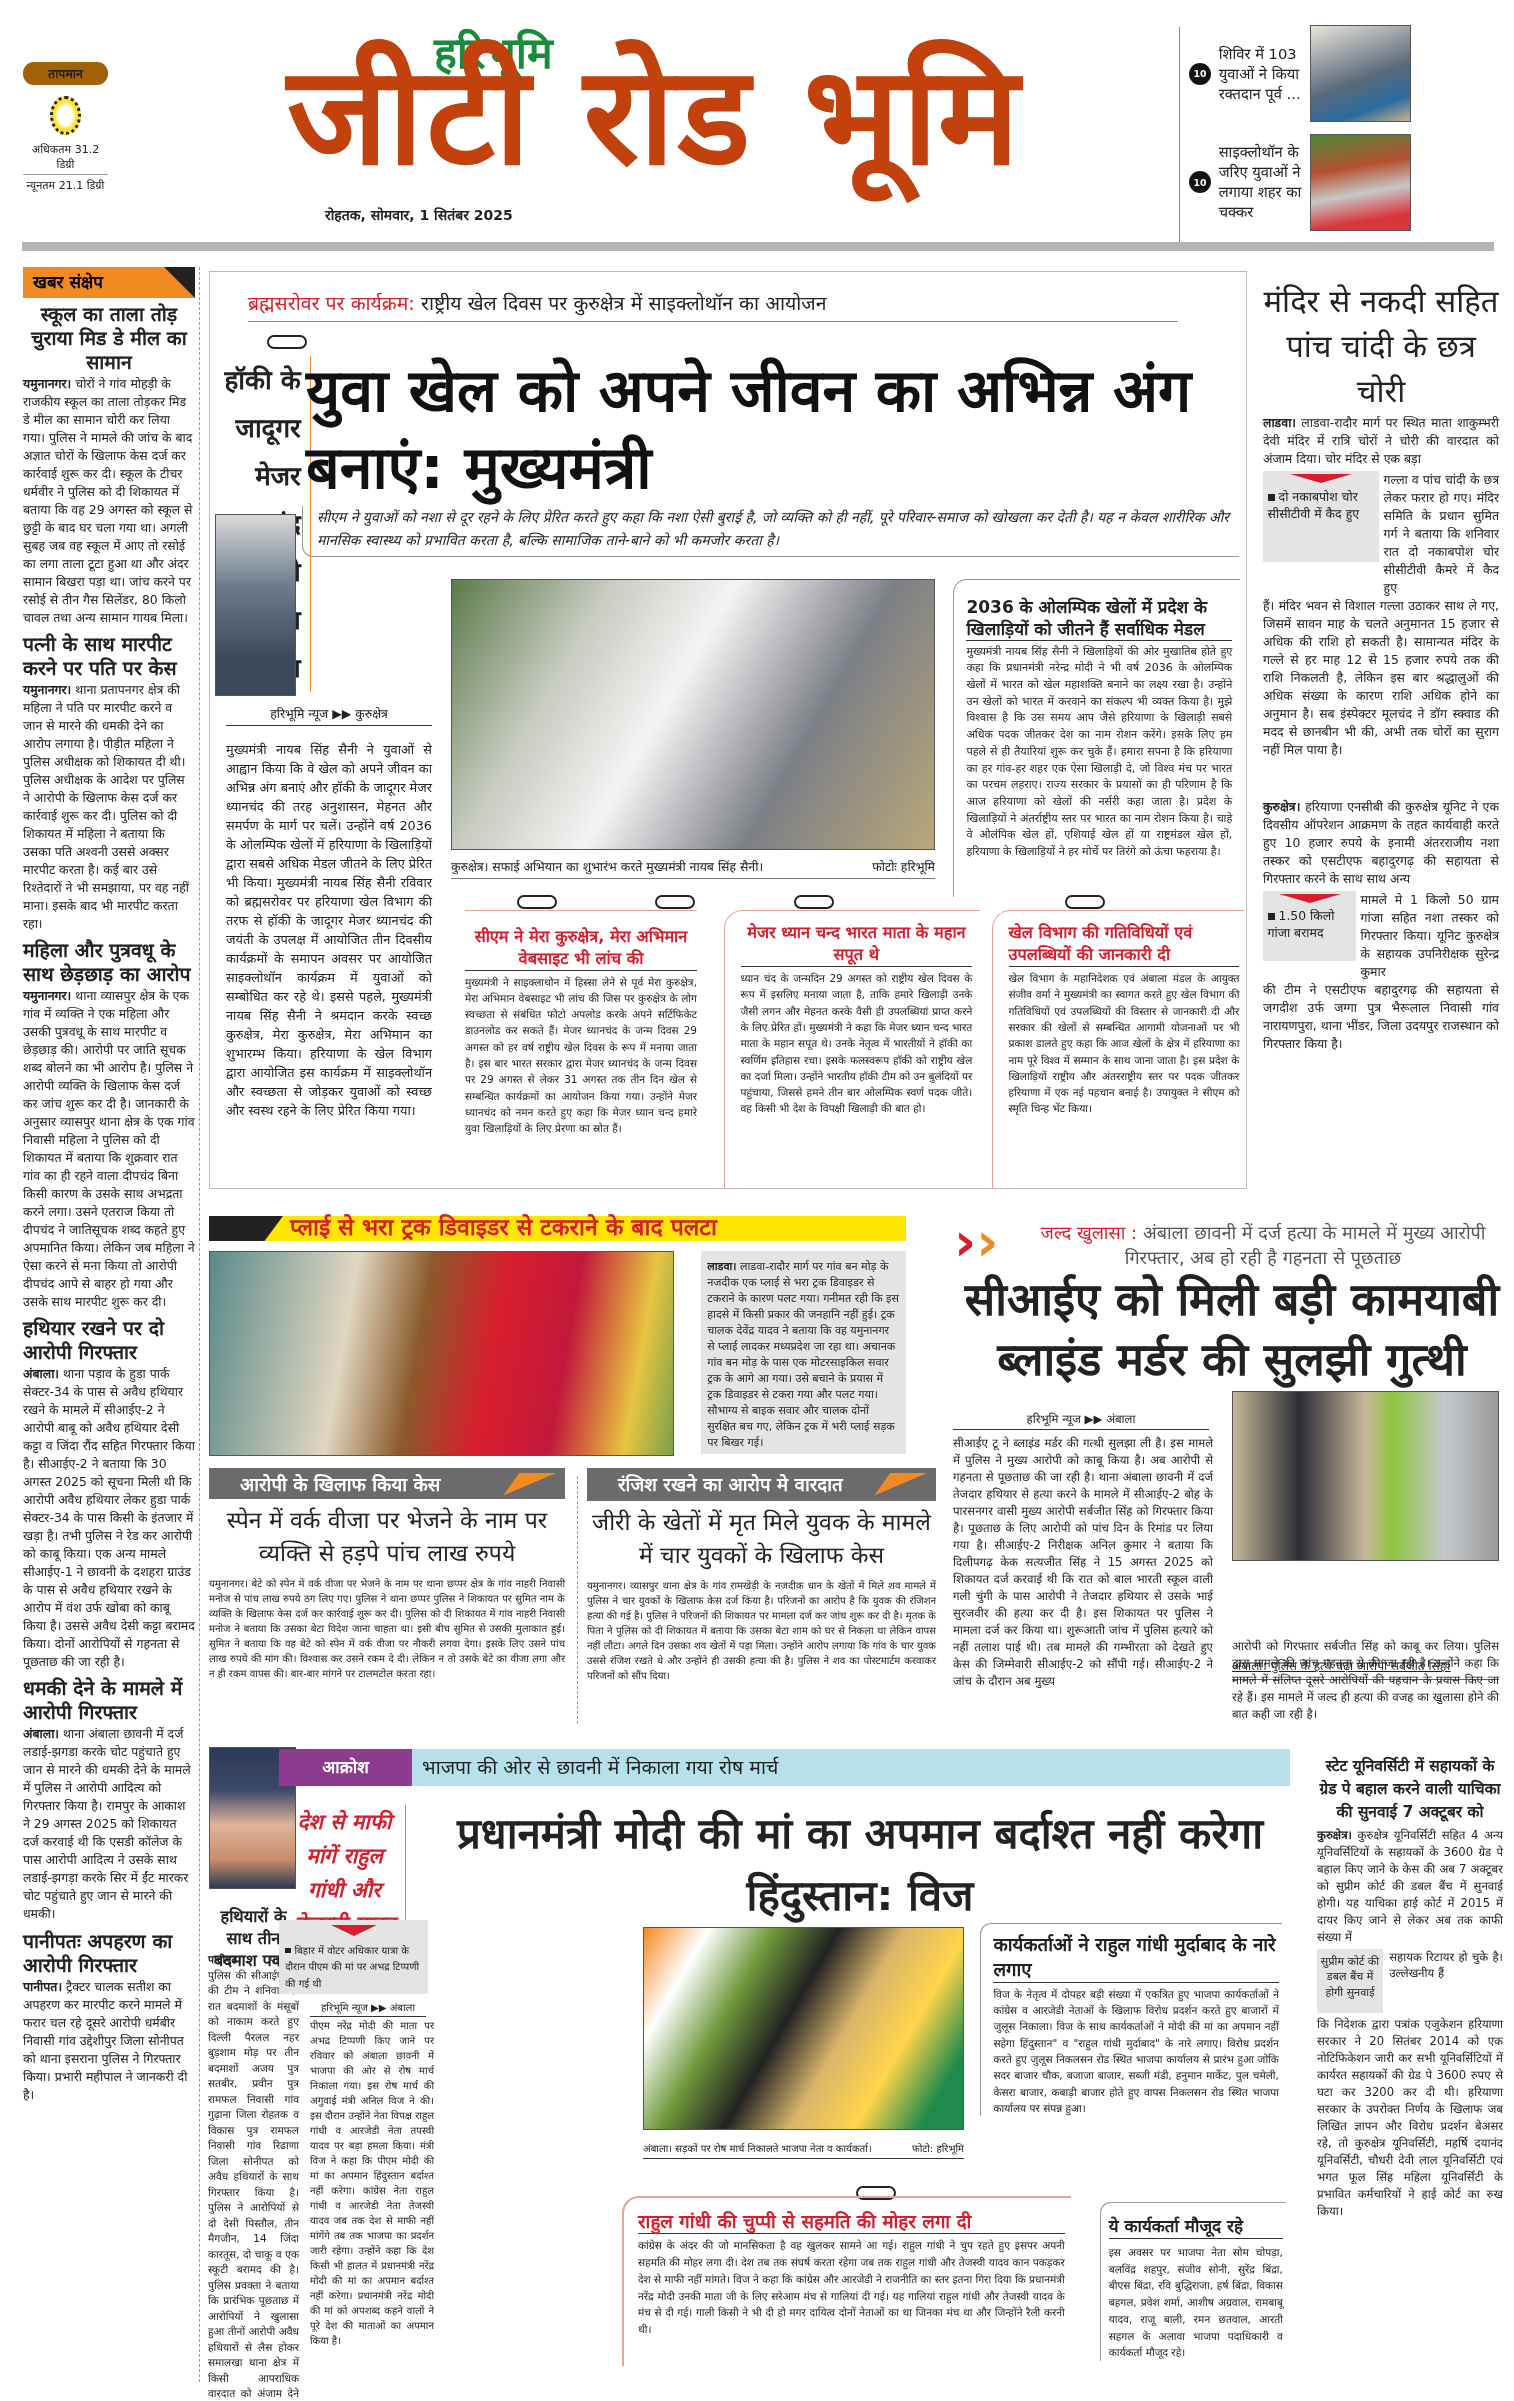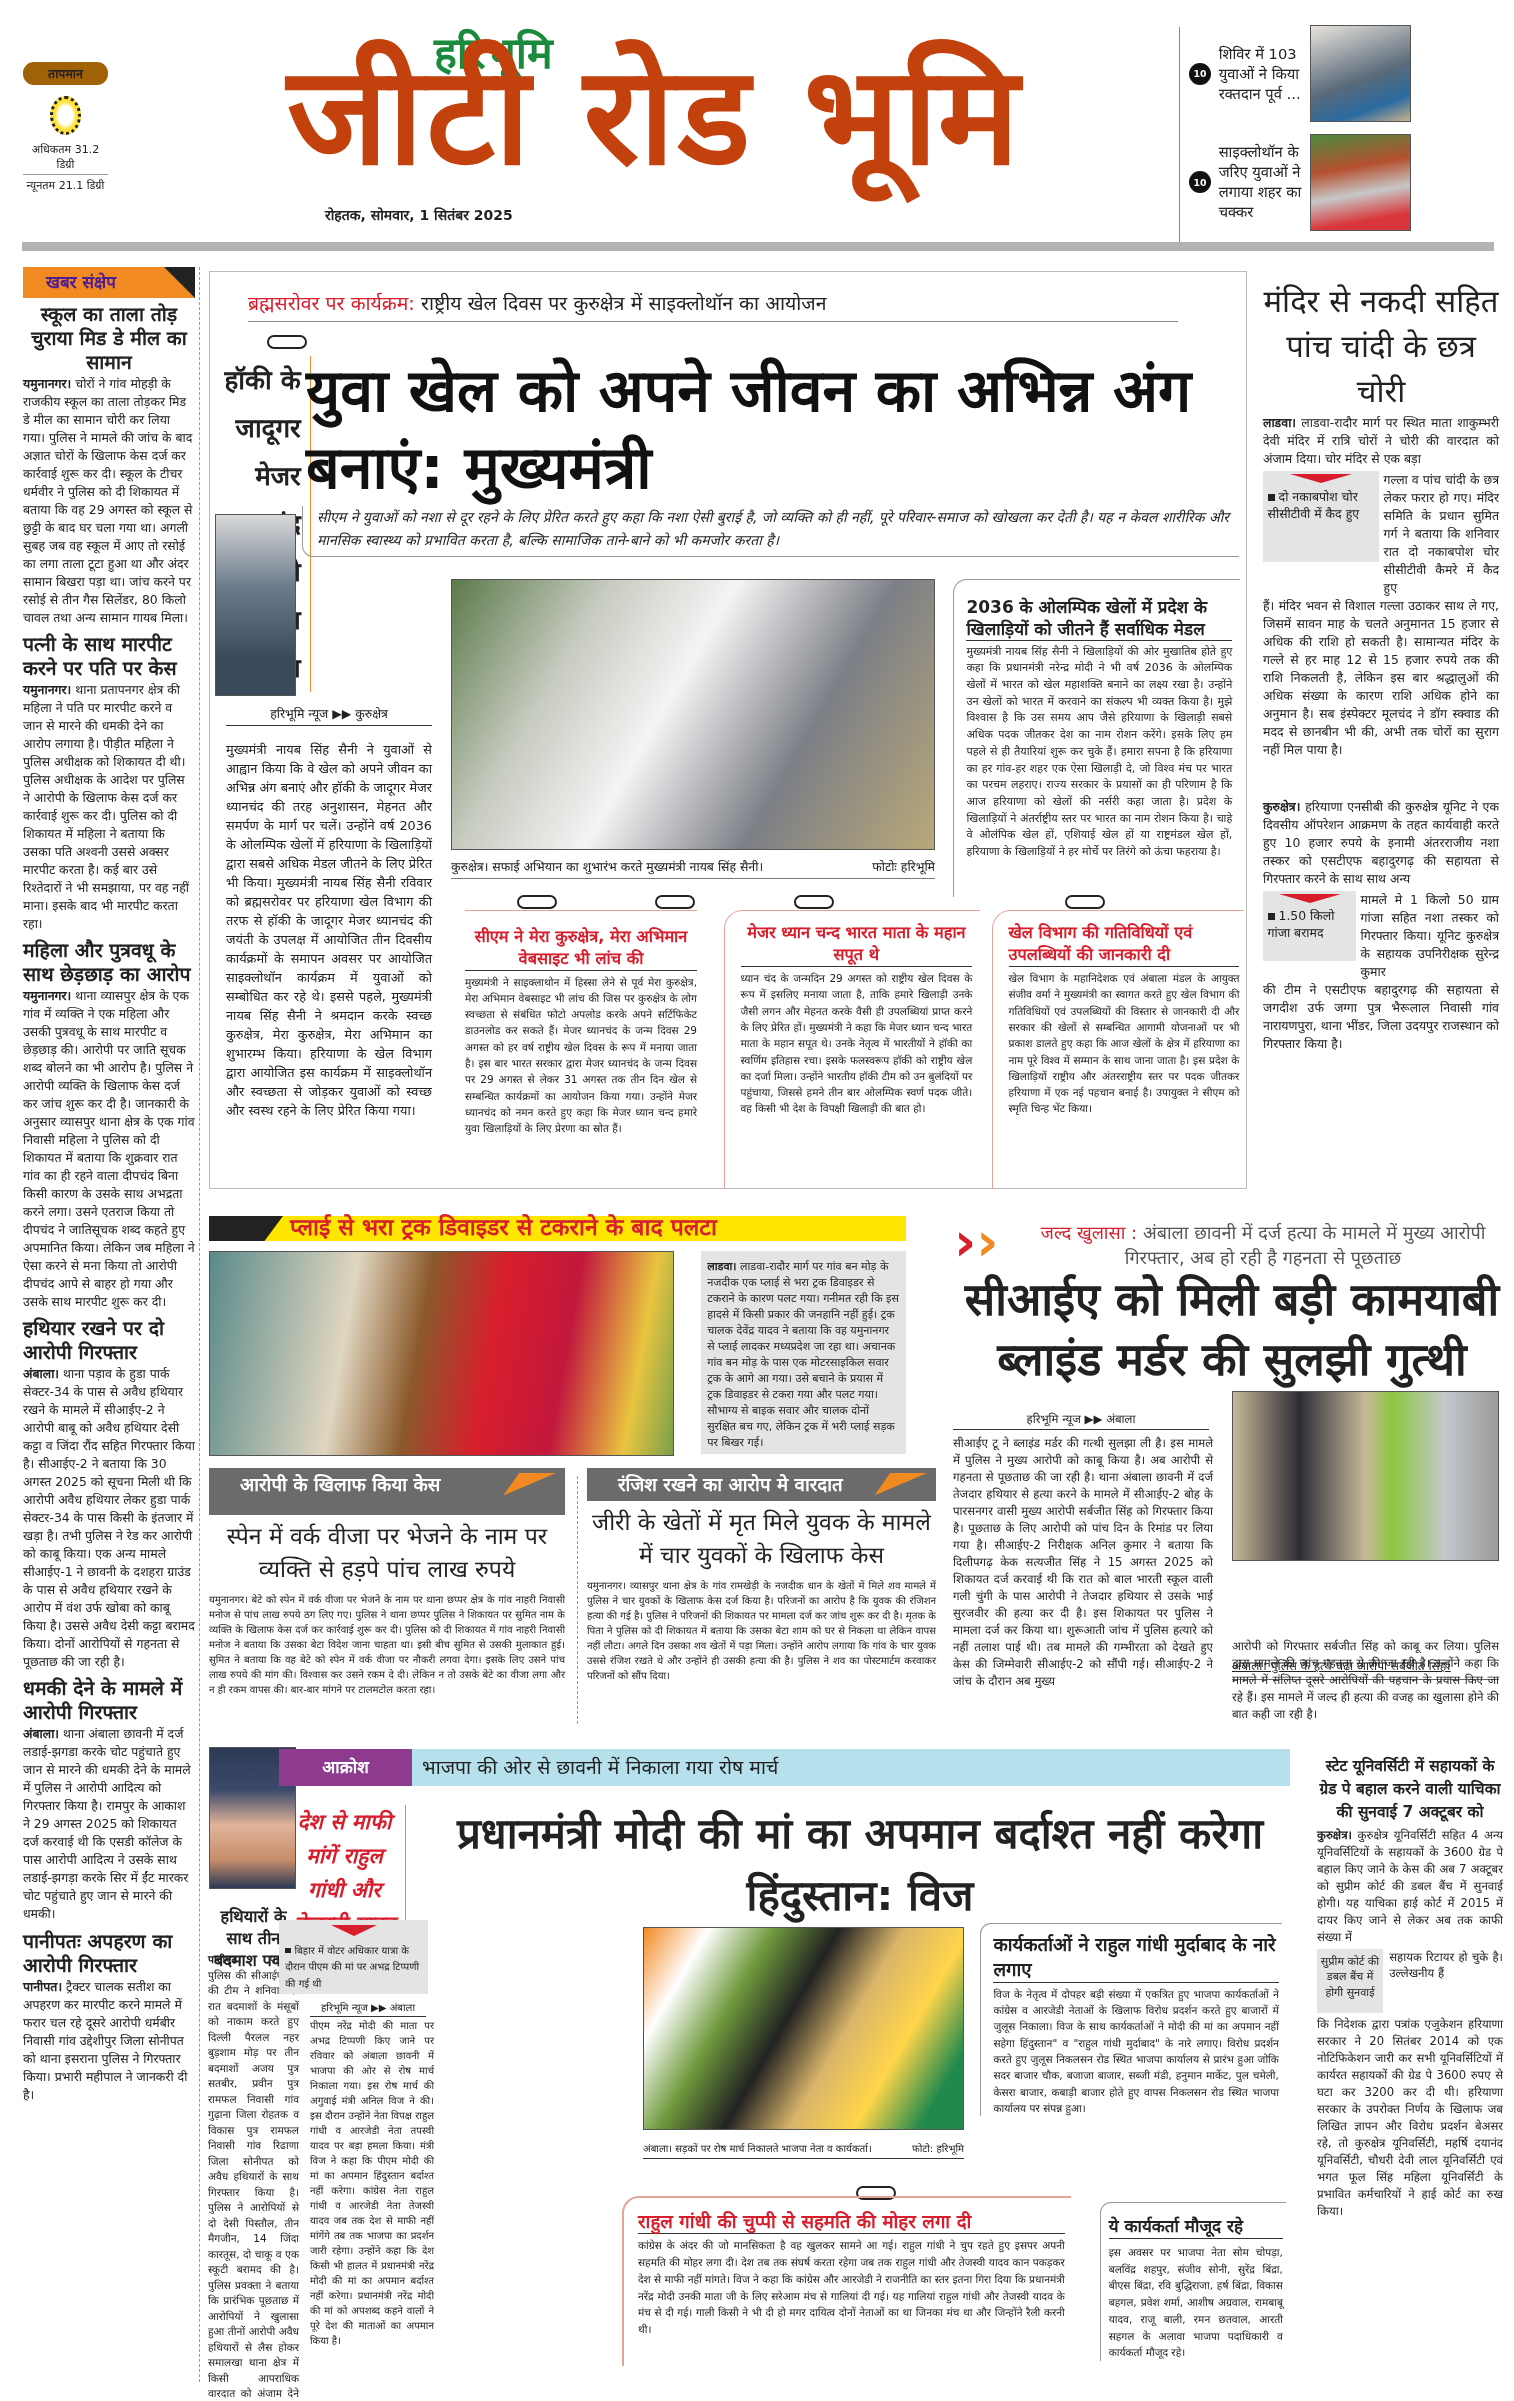--- a/index.html
+++ b/index.html
@@ -40,21 +40,21 @@
     <span style="width:22px;height:22px;border-radius:50%;background:#111;color:#fff;font-size:9.3px;font-weight:bold;display:flex;align-items:center;justify-content:center;">10</span>
     <span style="width:85px;margin-left:7.7px;font-size:14.7px;line-height:20px;">साइक्लोथॉन के जरिए युवाओं ने लगाया शहर का चक्कर</span>
     <span class="photo" style="width:101px;height:97px;margin-left:6.2px;background:linear-gradient(170deg,#4c8a3d,#b5502f 35%,#c7c7c7 60%,#d8363a 85%);"></span>
   </div>
 </div>
 
 <div class="abs" style="left:22px;top:242px;width:1472px;height:9.3px;background:#b3b3b3;"></div>
 
 <div class="abs" style="left:23px;top:267px;width:172px;">
   <div style="position:relative;background:#f28a22;height:31px;">
-    <span style="color:#4c1d95;font-weight:bold;font-size:17px;line-height:31px;padding-left:23px;">खबर संक्षेप</span>
+    <span style="color:#000000;font-weight:bold;font-size:17px;line-height:31px;padding-left:10px;">खबर संक्षेप</span>
     <span style="position:absolute;right:0;top:0;width:0;height:0;border-left:31px solid transparent;border-top:31px solid #222;"></span>
   </div>
 
   <div>
     <h3 style="font-size:19.4px;line-height:24px;margin-top:4.6px;text-align:center;">स्कूल का ताला तोड़ चुराया मिड डे मील का सामान</h3>
     <p class="body" style="font-size:12.4px;line-height:18px;text-align:left;"><b>यमुनानगर।</b> <span>चोरों ने गांव मोहड़ी के राजकीय स्कूल का ताला तोड़कर मिड डे मील का सामान चोरी कर लिया गया। पुलिस ने मामले की जांच के बाद अज्ञात चोरों के खिलाफ केस दर्ज कर कार्रवाई शुरू कर दी। स्कूल के टीचर धर्मवीर ने पुलिस को दी शिकायत में बताया कि वह 29 अगस्त को स्कूल से छुट्टी के बाद घर चला गया था। अगली सुबह जब वह स्कूल में आए तो रसोई का लगा ताला टूटा हुआ था और अंदर सामान बिखरा पड़ा था। जांच करने पर रसोई से तीन गैस सिलेंडर, 80 किलो चावल तथा अन्य सामान गायब मिला।</span></p>
   </div>
   <div>
     <h3 style="font-size:19.4px;line-height:24px;margin-top:6.2px;">पत्नी के साथ मारपीट करने पर पति पर केस</h3>
     <p class="body" style="font-size:12.4px;line-height:18px;text-align:left;"><b>यमुनानगर।</b> <span>थाना प्रतापनगर क्षेत्र की महिला ने पति पर मारपीट करने व जान से मारने की धमकी देने का आरोप लगाया है। पीड़ीत महिला ने पुलिस अधीक्षक को शिकायत दी थी। पुलिस अधीक्षक के आदेश पर पुलिस ने आरोपी के खिलाफ केस दर्ज कर कार्रवाई शुरू कर दी। पुलिस को दी शिकायत में महिला ने बताया कि उसका पति अश्वनी उससे अक्सर मारपीट करता है। कई बार उसे रिश्तेदारों ने भी समझाया, पर वह नहीं माना। इसके बाद भी मारपीट करता रहा।</span></p>
@@ -152,21 +152,21 @@
 <div class="abs" style="left:209px;top:1216px;width:697px;height:25px;background:#ffe600;">
   <div style="position:absolute;left:0;top:0;width:74px;height:25px;background:#222;clip-path:polygon(0 0,100% 0,75% 100%,0 100%);"></div>
   <h2 class="red" style="position:absolute;left:81px;top:-3.1px;font-size:23px;line-height:28px;font-weight:bold;">प्लाई से भरा ट्रक डिवाइडर से टकराने के बाद पलटा</h2>
 </div>
 <div class="abs photo" style="left:209px;top:1251px;width:465px;height:205px;background:linear-gradient(100deg,#5a8a8a 0%,#e0d6c0 30%,#8b5a2b 45%,#d81e2c 60%,#c2183c 75%,#e8c540 90%,#7aa04a 100%);"></div>
 <div class="abs highlight-box" style="left:701px;top:1251px;width:205px;height:203px;padding:7.7px 6.2px;">
   <p class="sm" style="font-size:11px;line-height:16px;text-align:left;"><b>लाडवा।</b> <span>लाडवा-रादौर मार्ग पर गांव बन मोड़ के नजदीक एक प्लाई से भरा ट्रक डिवाइडर से टकराने के कारण पलट गया। गनीमत रही कि इस हादसे में किसी प्रकार की जनहानि नहीं हुई। ट्रक चालक देवेंद्र यादव ने बताया कि वह यमुनानगर से प्लाई लादकर मध्यप्रदेश जा रहा था। अचानक गांव बन मोड़ के पास एक मोटरसाइकिल सवार ट्रक के आगे आ गया। उसे बचाने के प्रयास में ट्रक डिवाइडर से टकरा गया और पलट गया। सौभाग्य से बाइक सवार और चालक दोनों सुरक्षित बच गए, लेकिन ट्रक में भरी प्लाई सड़क पर बिखर गई।</span></p>
 </div>
 
 <div class="abs" style="left:209px;top:1468px;width:356px;">
-  <div style="background:#6b6b6b;height:47px;position:relative;">
+  <div style="background:#6b6b6b;height:31px;position:relative;">
     <span style="color:#fff;font-weight:bold;font-size:18.6px;line-height:33px;padding-left:31px;">आरोपी के खिलाफ किया केस</span>
     <span style="position:absolute;right:7.7px;top:4.6px;width:54px;height:23px;background:#f28a22;clip-path:polygon(100% 0,100% 0,0 100%,30% 0);"></span>
   </div>
   <h3 style="font-size:23px;line-height:33px;text-align:center;margin:4.6px 0 6.2px;font-weight:normal;">स्पेन में वर्क वीजा पर भेजने के नाम पर व्यक्ति से हड़पे पांच लाख रुपये</h3>
   <p class="sm" style="font-size:10px;line-height:15px;">यमुनानगर। बेटे को स्पेन में वर्क वीजा पर भेजने के नाम पर थाना छप्पर क्षेत्र के गांव नाहरी निवासी मनोज से पांच लाख रुपये ठग लिए गए। पुलिस ने थाना छप्पर पुलिस ने शिकायत पर सुमित नाम के व्यक्ति के खिलाफ केस दर्ज कर कार्रवाई शुरू कर दी। पुलिस को दी शिकायत में गांव नाहरी निवासी मनोज ने बताया कि उसका बेटा विदेश जाना चाहता था। इसी बीच सुमित से उसकी मुलाकात हुई। सुमित ने बताया कि वह बेटे को स्पेन में वर्क वीजा पर नौकरी लगवा देगा। इसके लिए उसने पांच लाख रुपये की मांग की। विश्वास कर उसने रकम दे दी। लेकिन न तो उसके बेटे का वीजा लगा और न ही रकम वापस की। बार-बार मांगने पर टालमटोल करता रहा।</p>
 </div>
 <div class="abs dot-rule" style="left:577px;top:1476px;height:248px;"></div>
 <div class="abs" style="left:587px;top:1468px;width:349px;">
   <div style="background:#6b6b6b;height:33px;position:relative;">
     <span style="color:#fff;font-weight:bold;font-size:18.6px;line-height:33px;padding-left:31px;">रंजिश रखने का आरोप मे वारदात</span>

